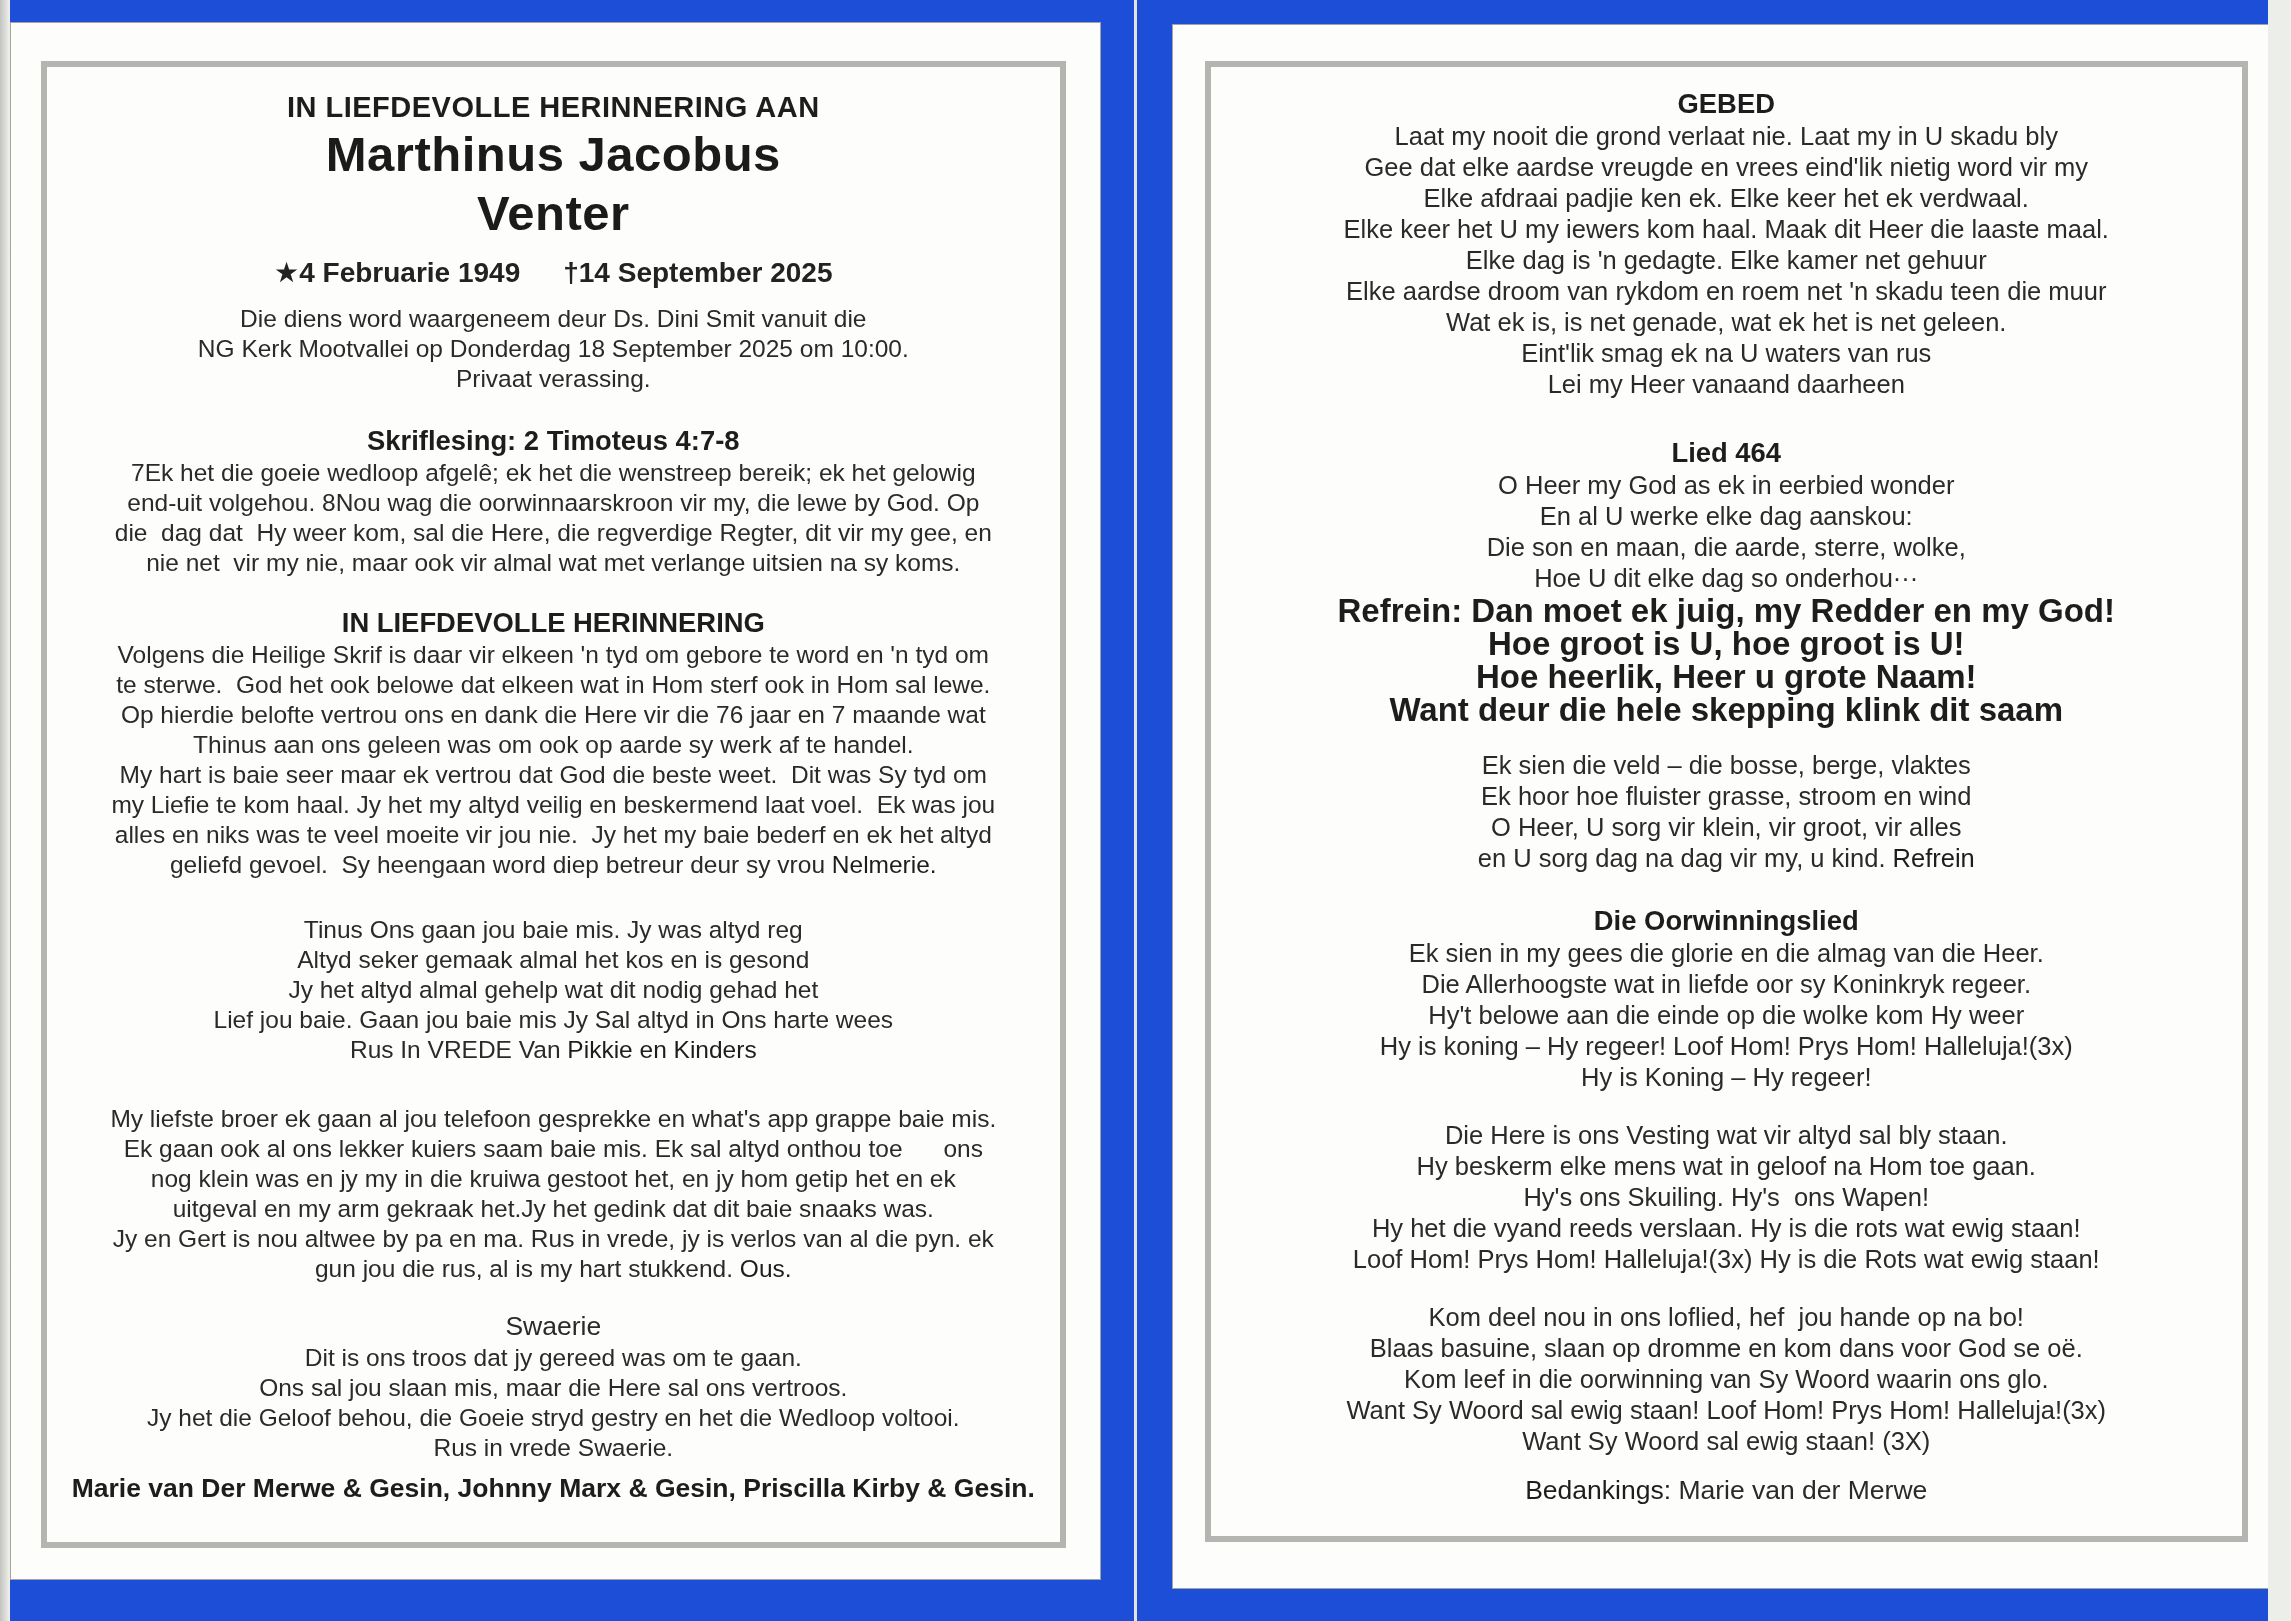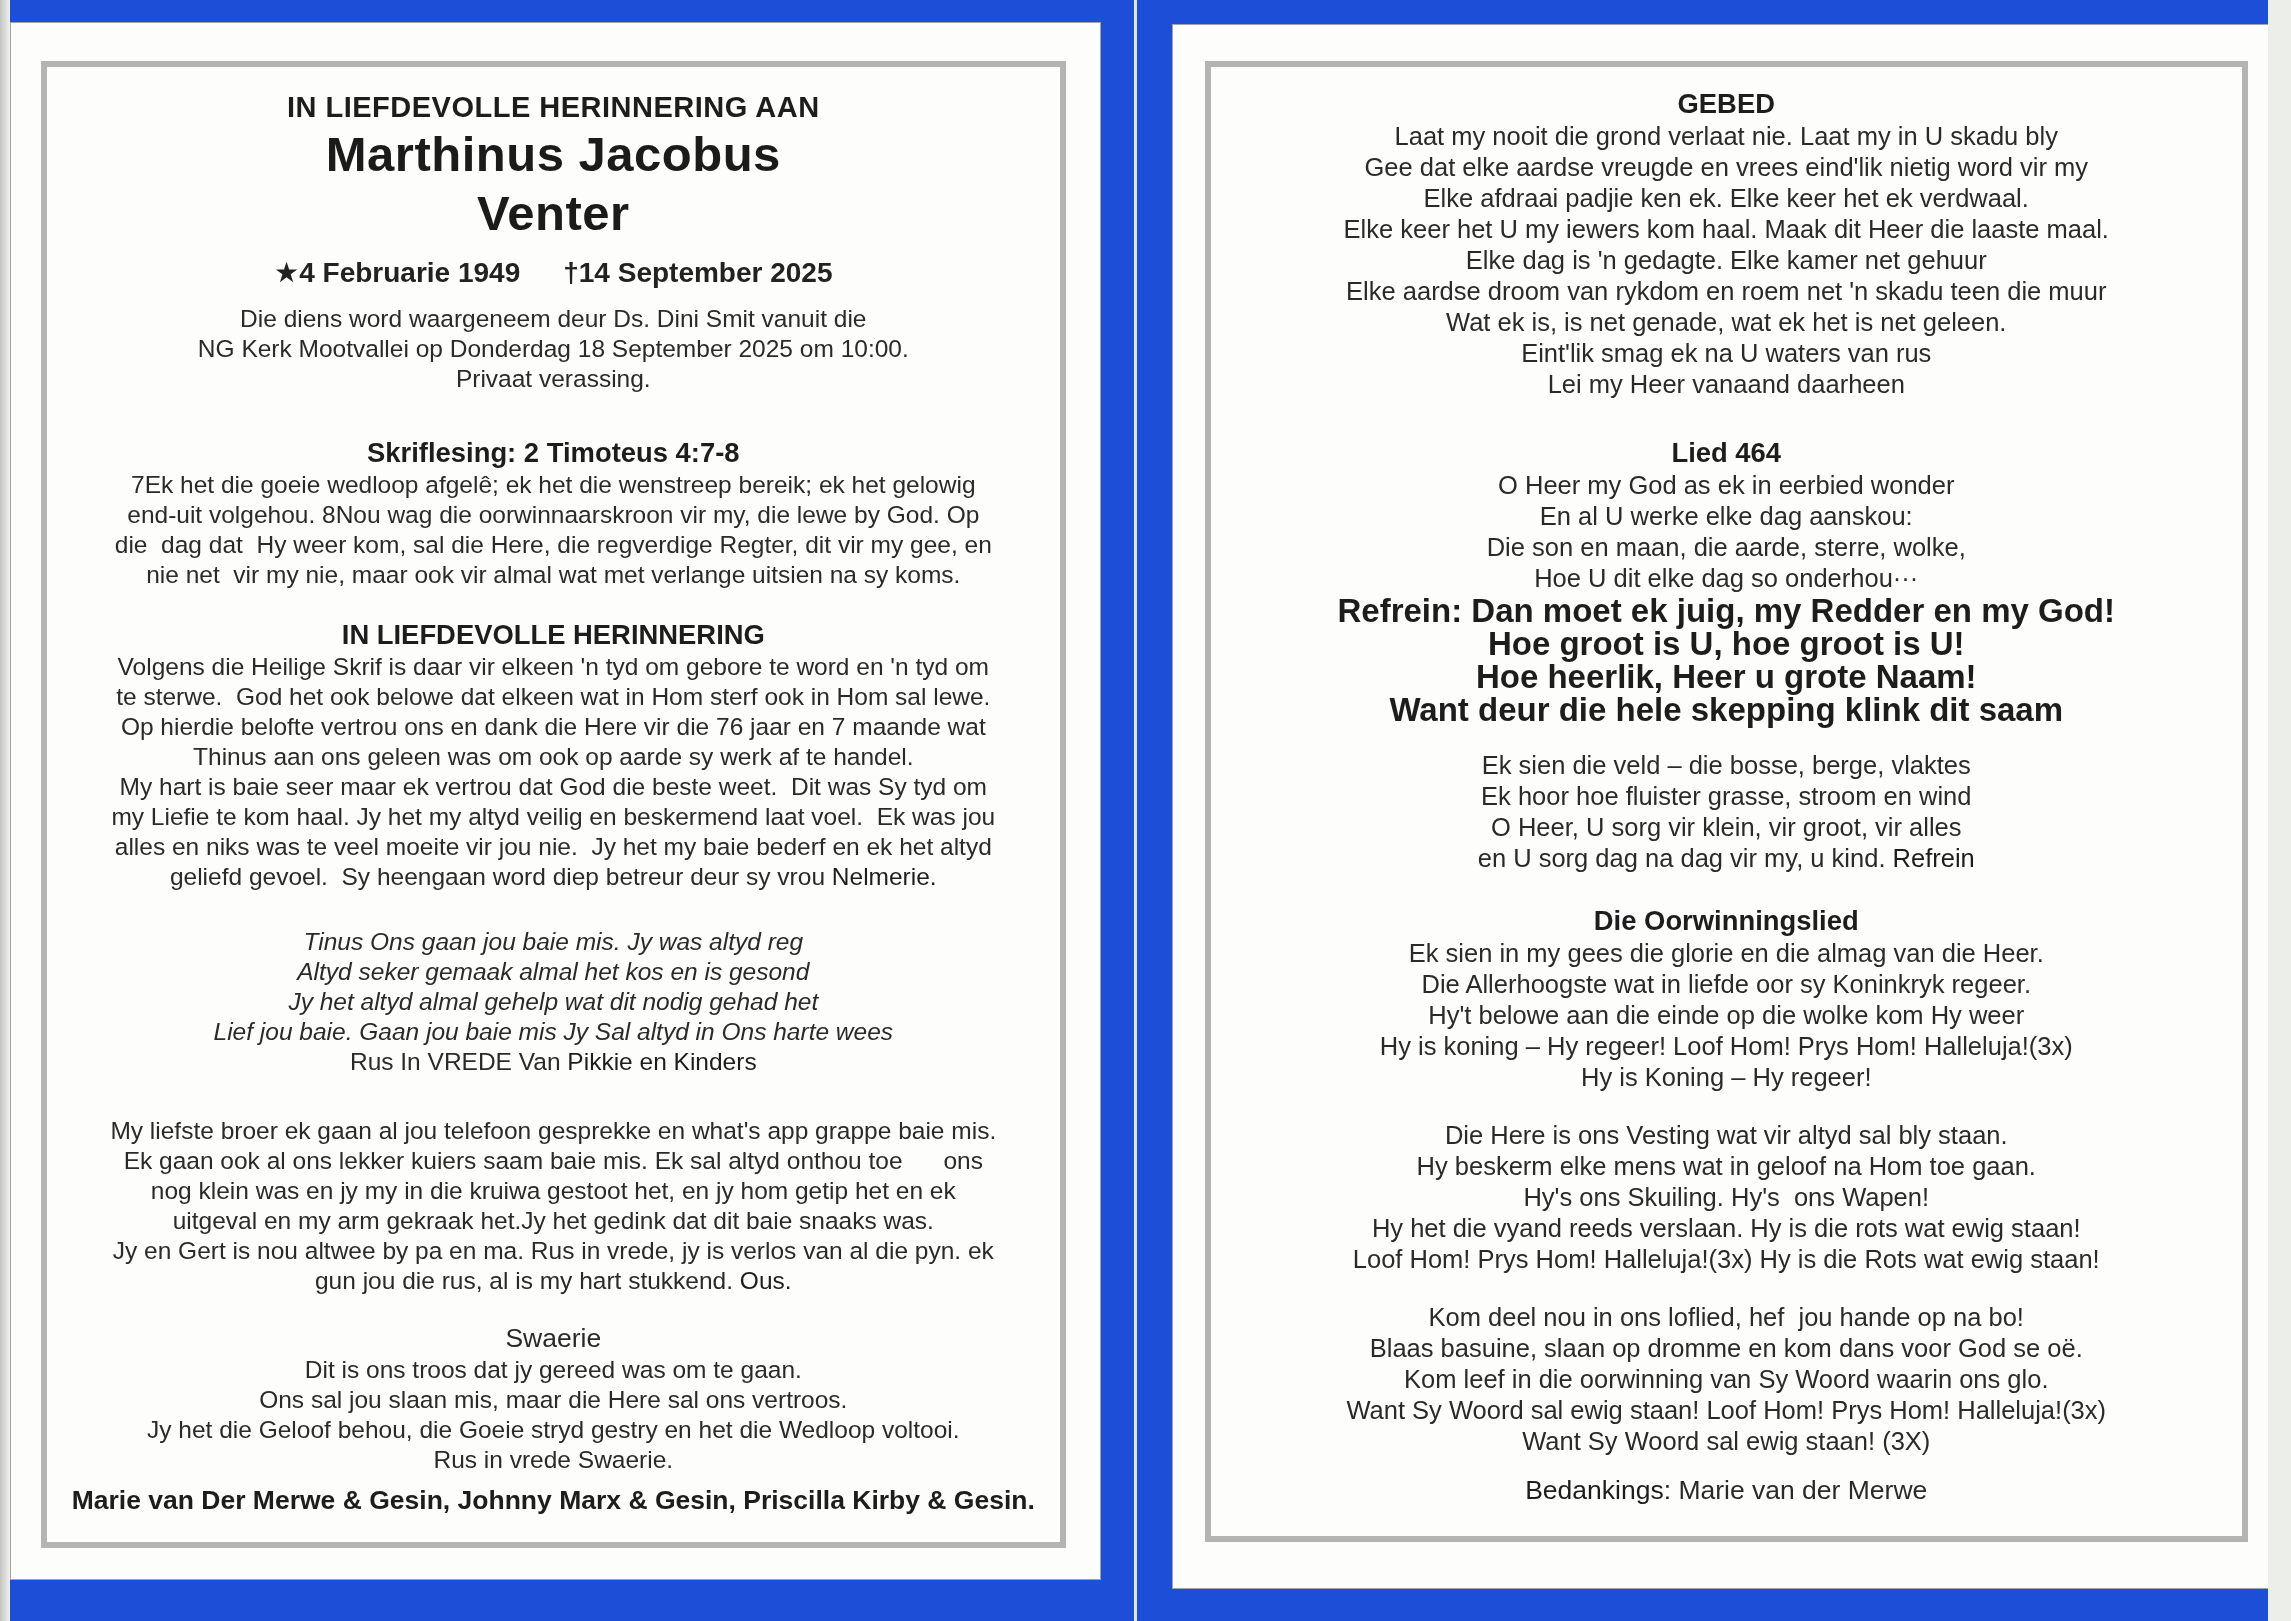--- a/index.html
+++ b/index.html
@@ -29,23 +29,23 @@
 
   .body   { font-size:24.5px; line-height:30px; }
   .body-r { font-size:25.5px; line-height:31px; }
   .lines > div { white-space:pre; }
   .line { white-space:pre; }
   .b { font-weight:normal; color:#1d1d1d; }
 
   .section-heading { font-weight:bold; font-size:27.4px; line-height:35px; color:#1d1d1d; }
 
   .service      { margin-top:13.7px; }
-  .skrif-head   { margin-top:41px; }
+  .skrif-head   { margin-top:29px; }
   .her-head     { margin-top:27.4px; }
-  .tinus        { margin-top:35px;font-style:italic; }
+  .tinus        { margin-top:35px; }
   .broer        { margin-top:39px; }
   .swaerie-head { margin-top:26px; font-size:26.5px; line-height:33px; }
   .families     { margin-top:5.9px; font-weight:bold; font-size:26.5px; line-height:39px; color:#1d1d1d; }
 
   .gebed-head { margin-top:19.6px; }
   .lied-head  { margin-top:35px; }
   .refrain { font-weight:bold; font-size:33px; color:#1d1d1d; }
   .refrain > div, .refrain.line { line-height:33px; }
   .verse2  { margin-top:23.5px; }
   .oor-head { margin-top:29px; }

